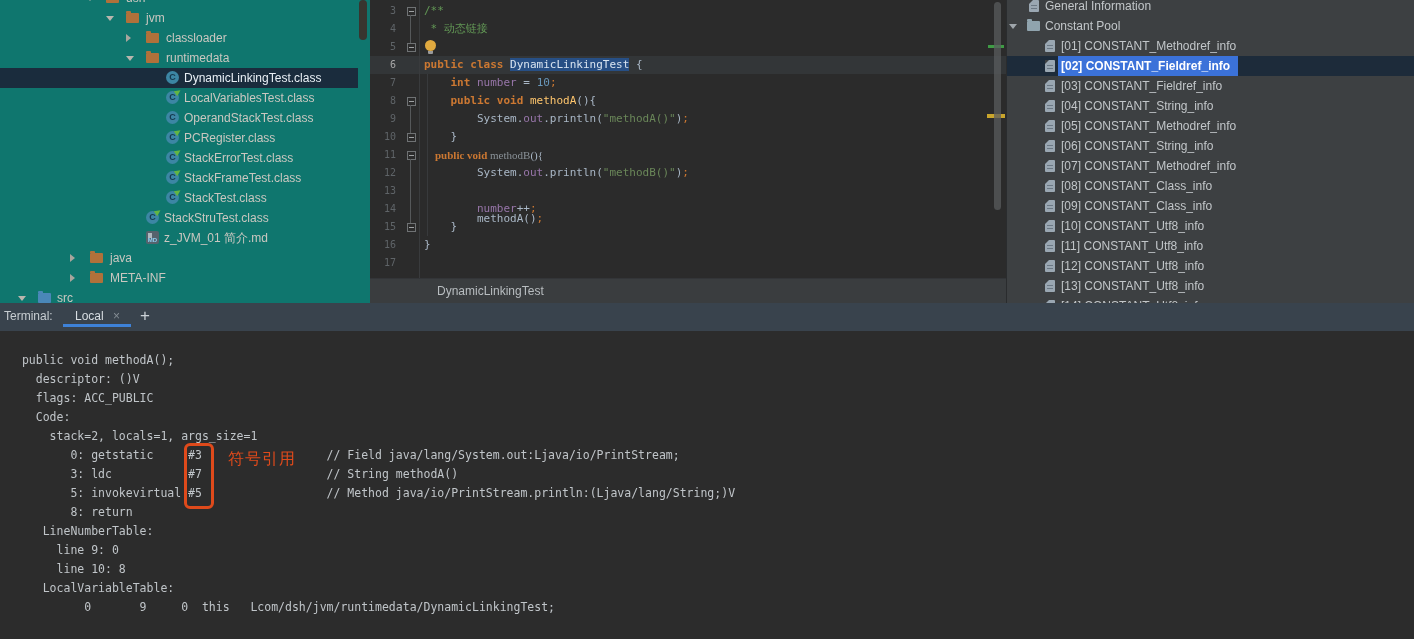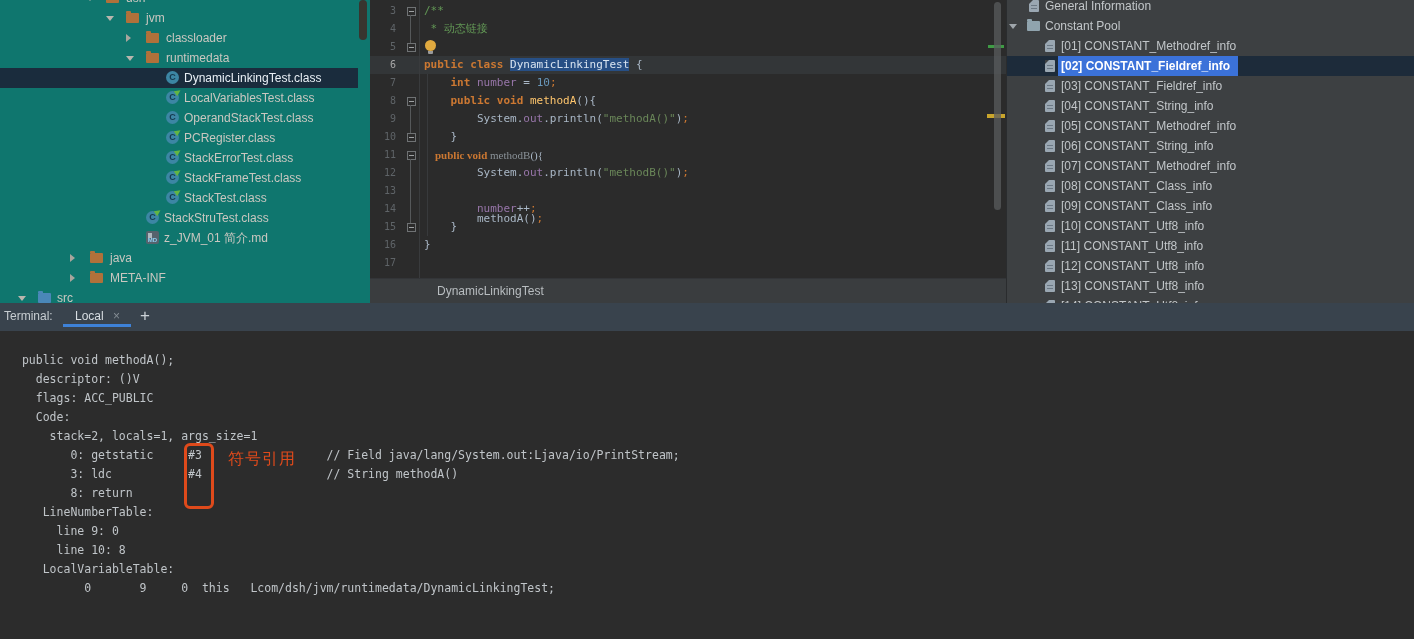--- a/index.html
+++ b/index.html
@@ -291,21 +291,22 @@
   </div>
 
   <div class="abs terminal">
     <div class="tlines" id="tlines">
         <div class="tline"> public void methodA();</div>
         <div class="tline">   descriptor: ()V</div>
         <div class="tline">   flags: ACC_PUBLIC</div>
         <div class="tline">   Code:</div>
         <div class="tline">     stack=2, locals=1, args_size=1</div>
         <div class="tline">        0: getstatic     #3                  // Field java/lang/System.out:Ljava/io/PrintStream;</div>
-        <div class="tline">        3: ldc           #4                  // String methodA()</div>
+        <div class="tline">        3: ldc           #7                  // String methodA()</div>
+        <div class="tline">        5: invokevirtual #5                  // Method java/io/PrintStream.println:(Ljava/lang/String;)V</div>
         <div class="tline">        8: return</div>
         <div class="tline">    LineNumberTable:</div>
         <div class="tline">      line 9: 0</div>
         <div class="tline">      line 10: 8</div>
         <div class="tline">    LocalVariableTable:</div>
         <div class="tline">          0       9     0  this   Lcom/dsh/jvm/runtimedata/DynamicLinkingTest;</div>
       </div>
     <div class="anno-box"></div>
     <div class="anno-label">符号引用</div>
   </div>

